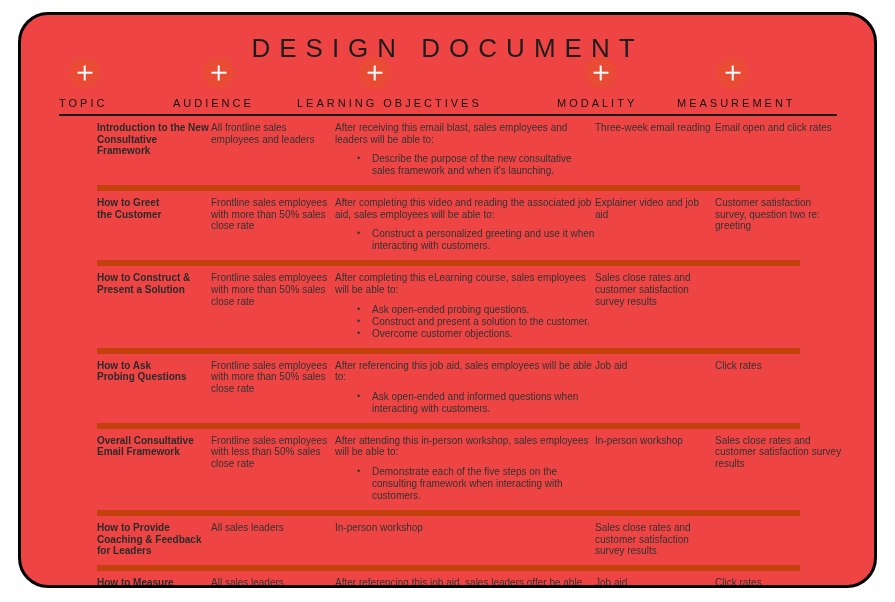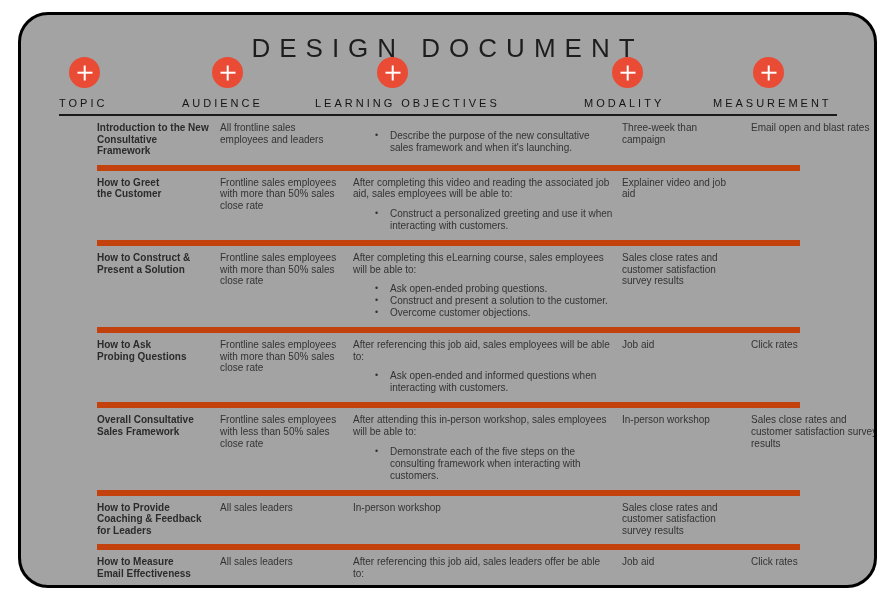--- a/index.html
+++ b/index.html
@@ -6,39 +6,38 @@
   html, body {
     width: 895px; height: 602px;
     background: #ffffff;
     font-family: "Liberation Sans", "DejaVu Sans", sans-serif;
     overflow: hidden;
     position: relative;
   }
   .card {
     position: absolute;
     left: 18px; top: 12px; right: 18px; bottom: 14px;
-    background: #a3a3a3;
+    background: #ef4444;
     border: 3px solid #000000;
     border-radius: 30px;
     overflow: hidden;
   }
   .title {
     text-align: center;
     margin-top: 18px;
     font-size: 26px;
     font-weight: 500;
     letter-spacing: 9px;
     color: #1d1d1d;
     position: relative;
     z-index: 1;
   }
   .grid {
     display: grid;
     grid-template-columns: 114px 124px 260px 120px 130px;
-    column-gap: 9px;
     margin: 0 37px 0 38px;
   }
   .plus-row { margin-top: -7px; position: relative; z-index: 2; }
   .plus-btn {
     width: 31px; height: 31px;
     border-radius: 50%;
     border: none;
     background: var(--accent, #E94B35);
     position: relative;
     justify-self: start;
@@ -129,38 +128,40 @@
       <div class="col-header">LEARNING OBJECTIVES</div>
       <div class="col-header">MODALITY</div>
       <div class="col-header">MEASUREMENT</div>
     </div>
   <div class="rows" id="rows">
       <div class="grid row">
         <div class="cell topic">Introduction to the New
 Consultative Framework</div>
         <div class="cell">All frontline sales employees and leaders</div>
         <div class="cell objectives">
+          <p class="intro">After receiving this email blast, sales employees and leaders will be able to:</p>
           <ul class="bullets">
             <li>Describe the purpose of the new consultative sales framework and when it's launching.</li>
           </ul>
         </div>
-        <div class="cell">Three-week than campaign</div>
-        <div class="cell">Email open and blast rates</div>
+        <div class="cell">Three-week email reading</div>
+        <div class="cell">Email open and click rates</div>
       </div>
       <div class="grid row">
         <div class="cell topic">How to Greet
 the Customer</div>
         <div class="cell">Frontline sales employees with more than 50% sales close rate</div>
         <div class="cell objectives">
           <p class="intro">After completing this video and reading the associated job aid, sales employees will be able to:</p>
           <ul class="bullets">
             <li>Construct a personalized greeting and use it when interacting with customers.</li>
           </ul>
         </div>
         <div class="cell">Explainer video and job aid</div>
+        <div class="cell">Customer satisfaction survey, question two re: greeting</div>
       </div>
       <div class="grid row">
         <div class="cell topic">How to Construct &amp;
 Present a Solution</div>
         <div class="cell">Frontline sales employees with more than 50% sales close rate</div>
         <div class="cell objectives">
           <p class="intro">After completing this eLearning course, sales employees will be able to:</p>
           <ul class="bullets">
             <li>Ask open-ended probing questions.</li>
             <li>Construct and present a solution to the customer.</li>
@@ -177,21 +178,21 @@
           <p class="intro">After referencing this job aid, sales employees will be able to:</p>
           <ul class="bullets">
             <li>Ask open-ended and informed questions when interacting with customers.</li>
           </ul>
         </div>
         <div class="cell">Job aid</div>
         <div class="cell">Click rates</div>
       </div>
       <div class="grid row">
         <div class="cell topic">Overall Consultative
-Sales Framework</div>
+Email Framework</div>
         <div class="cell">Frontline sales employees with less than 50% sales close rate</div>
         <div class="cell objectives">
           <p class="intro">After attending this in-person workshop, sales employees will be able to:</p>
           <ul class="bullets">
             <li>Demonstrate each of the five steps on the consulting framework when interacting with customers.</li>
           </ul>
         </div>
         <div class="cell">In-person workshop</div>
         <div class="cell">Sales close rates and customer satisfaction survey results</div>
       </div>

